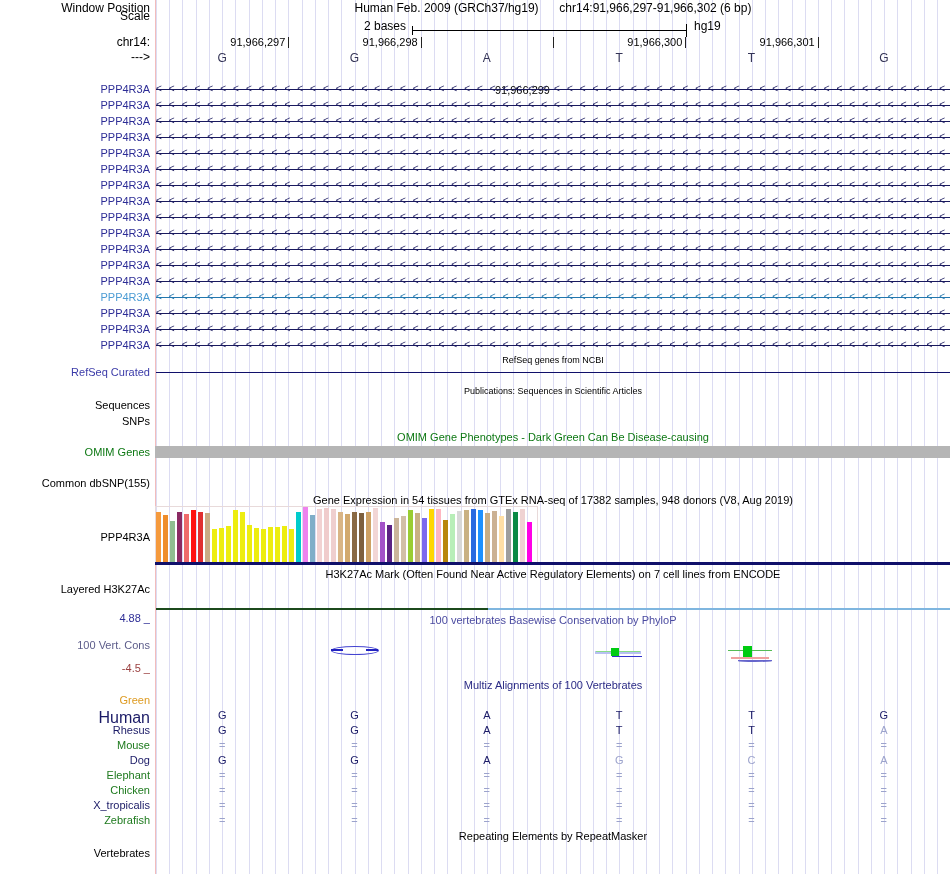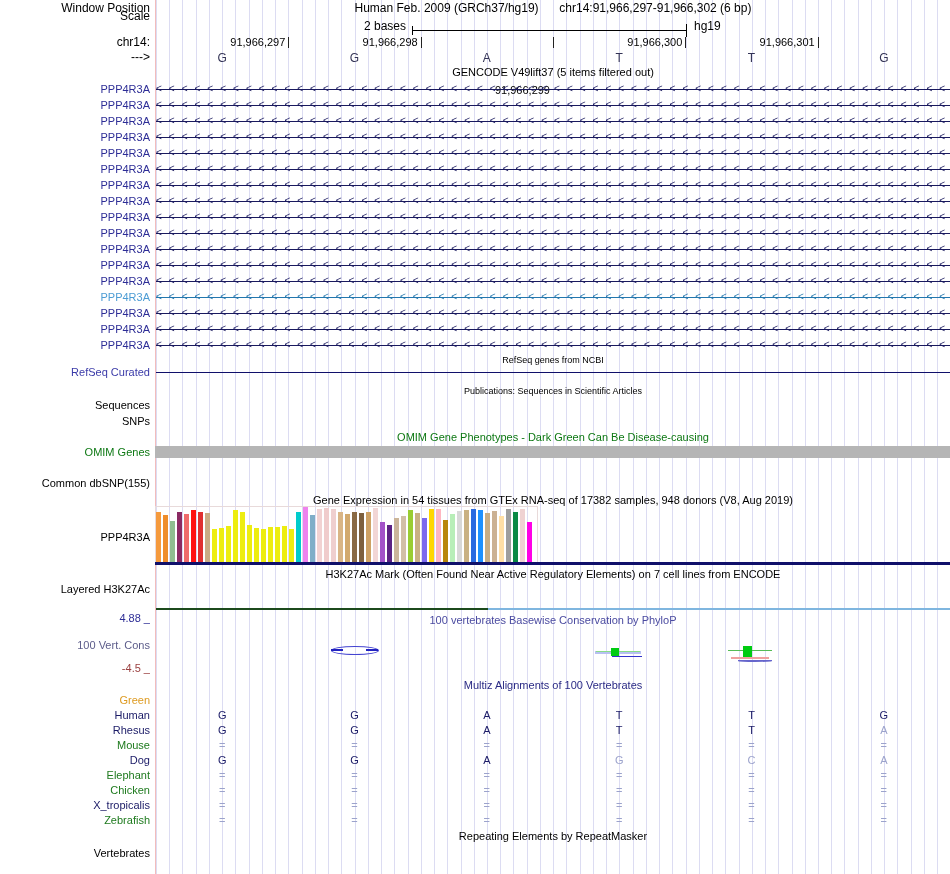--- a/index.html
+++ b/index.html
@@ -55,21 +55,20 @@
   <div class="lbl hdrlbl" style="top:51px">---&gt;</div>
   <div id="seq-layer">
       <div style="position: absolute; left: 156px; top: 51px; width: 132.333px; text-align: center; font-size: 12px; color: rgb(51, 51, 85);">G</div>
       <div style="position: absolute; left: 288.333px; top: 51px; width: 132.333px; text-align: center; font-size: 12px; color: rgb(51, 51, 85);">G</div>
       <div style="position: absolute; left: 420.667px; top: 51px; width: 132.333px; text-align: center; font-size: 12px; color: rgb(51, 51, 85);">A</div>
       <div style="position: absolute; left: 553px; top: 51px; width: 132.333px; text-align: center; font-size: 12px; color: rgb(51, 51, 85);">T</div>
       <div style="position: absolute; left: 685.333px; top: 51px; width: 132.333px; text-align: center; font-size: 12px; color: rgb(51, 51, 85);">T</div>
       <div style="position: absolute; left: 817.667px; top: 51px; width: 132.333px; text-align: center; font-size: 12px; color: rgb(51, 51, 85);">G</div>
     </div>
 
-  <div class="title" style="top:66px">GENCODE V49lift37 (5 items filtered out)</div>
   <div id="gencode-layer">
       <div style="position: absolute; left: 0px; top: 82px; width: 950px; height: 16px;">
         <div style="position: absolute; left: 0px; top: 1px; width: 150px; text-align: right; font-size: 11px; color: rgb(45, 45, 150); white-space: nowrap;">PPP4R3A</div>
         <div style="position: absolute; left: 156px; top: 7px; width: 794px; height: 1px; background: rgb(25, 25, 94);"></div>
         <div style="position: absolute; left: 156px; top: 1px; width: 794px; height: 12px; overflow: hidden; white-space: nowrap; font-size: 10px; line-height: 12px; letter-spacing: 7px; color: rgb(25, 25, 94);">&lt;&lt;&lt;&lt;&lt;&lt;&lt;&lt;&lt;&lt;&lt;&lt;&lt;&lt;&lt;&lt;&lt;&lt;&lt;&lt;&lt;&lt;&lt;&lt;&lt;&lt;&lt;&lt;&lt;&lt;&lt;&lt;&lt;&lt;&lt;&lt;&lt;&lt;&lt;&lt;&lt;&lt;&lt;&lt;&lt;&lt;&lt;&lt;&lt;&lt;&lt;&lt;&lt;&lt;&lt;&lt;&lt;&lt;&lt;&lt;&lt;&lt;&lt;&lt;</div>
       </div>
       <div style="position: absolute; left: 0px; top: 98px; width: 950px; height: 16px;">
         <div style="position: absolute; left: 0px; top: 1px; width: 150px; text-align: right; font-size: 11px; color: rgb(45, 45, 150); white-space: nowrap;">PPP4R3A</div>
         <div style="position: absolute; left: 156px; top: 7px; width: 794px; height: 1px; background: rgb(25, 25, 94);"></div>
         <div style="position: absolute; left: 156px; top: 1px; width: 794px; height: 12px; overflow: hidden; white-space: nowrap; font-size: 10px; line-height: 12px; letter-spacing: 7px; color: rgb(25, 25, 94);">&lt;&lt;&lt;&lt;&lt;&lt;&lt;&lt;&lt;&lt;&lt;&lt;&lt;&lt;&lt;&lt;&lt;&lt;&lt;&lt;&lt;&lt;&lt;&lt;&lt;&lt;&lt;&lt;&lt;&lt;&lt;&lt;&lt;&lt;&lt;&lt;&lt;&lt;&lt;&lt;&lt;&lt;&lt;&lt;&lt;&lt;&lt;&lt;&lt;&lt;&lt;&lt;&lt;&lt;&lt;&lt;&lt;&lt;&lt;&lt;&lt;&lt;&lt;&lt;</div>
@@ -246,21 +245,21 @@
   <div class="abs" style="left:612px;top:656px;width:30px;height:1px;background:#3333cc"></div>
 
   <div class="abs" style="left:728px;top:650px;width:44px;height:1px;background:#55bb55"></div>
   <div class="abs" style="left:743px;top:646px;width:9px;height:11px;background:#00cc11"></div>
   <div class="abs" style="left:731px;top:657px;width:38px;height:2px;background:#f0a0a0"></div>
   <div class="abs" style="left:738px;top:660px;width:34px;height:2px;background:#6666cc;border-radius:0 0 50% 50%"></div>
 
   <div class="title" style="top: 679px; color: rgb(42, 42, 133);" id="multiz-title">Multiz Alignments of 100 Vertebrates</div>
   <div id="multiz-layer">
       <div style="position: absolute; left: 0px; top: 694px; width: 150px; text-align: right; font-size: 11px; color: rgb(221, 154, 32); white-space: nowrap;">Green</div>
-      <div style="position: absolute; left: 0px; top: 709px; width: 150px; text-align: right; font-size: 11px; color: rgb(26, 26, 102); white-space: nowrap;">Human</div>
+      <div style="position: absolute; left: 0px; top: 709px; width: 150px; text-align: right; font-size: 16px; color: rgb(26, 26, 102); white-space: nowrap;">Human</div>
       <div style="position: absolute; left: 156px; top: 709px; width: 132.333px; text-align: center; font-size: 11px; color: rgb(26, 26, 102);">G</div>
       <div style="position: absolute; left: 288.333px; top: 709px; width: 132.333px; text-align: center; font-size: 11px; color: rgb(26, 26, 102);">G</div>
       <div style="position: absolute; left: 420.667px; top: 709px; width: 132.333px; text-align: center; font-size: 11px; color: rgb(26, 26, 102);">A</div>
       <div style="position: absolute; left: 553px; top: 709px; width: 132.333px; text-align: center; font-size: 11px; color: rgb(26, 26, 102);">T</div>
       <div style="position: absolute; left: 685.333px; top: 709px; width: 132.333px; text-align: center; font-size: 11px; color: rgb(26, 26, 102);">T</div>
       <div style="position: absolute; left: 817.667px; top: 709px; width: 132.333px; text-align: center; font-size: 11px; color: rgb(26, 26, 102);">G</div>
       <div style="position: absolute; left: 0px; top: 724px; width: 150px; text-align: right; font-size: 11px; color: rgb(26, 26, 102); white-space: nowrap;">Rhesus</div>
       <div style="position: absolute; left: 156px; top: 724px; width: 132.333px; text-align: center; font-size: 11px; color: rgb(26, 26, 102);">G</div>
       <div style="position: absolute; left: 288.333px; top: 724px; width: 132.333px; text-align: center; font-size: 11px; color: rgb(26, 26, 102);">G</div>
       <div style="position: absolute; left: 420.667px; top: 724px; width: 132.333px; text-align: center; font-size: 11px; color: rgb(26, 26, 102);">A</div>

